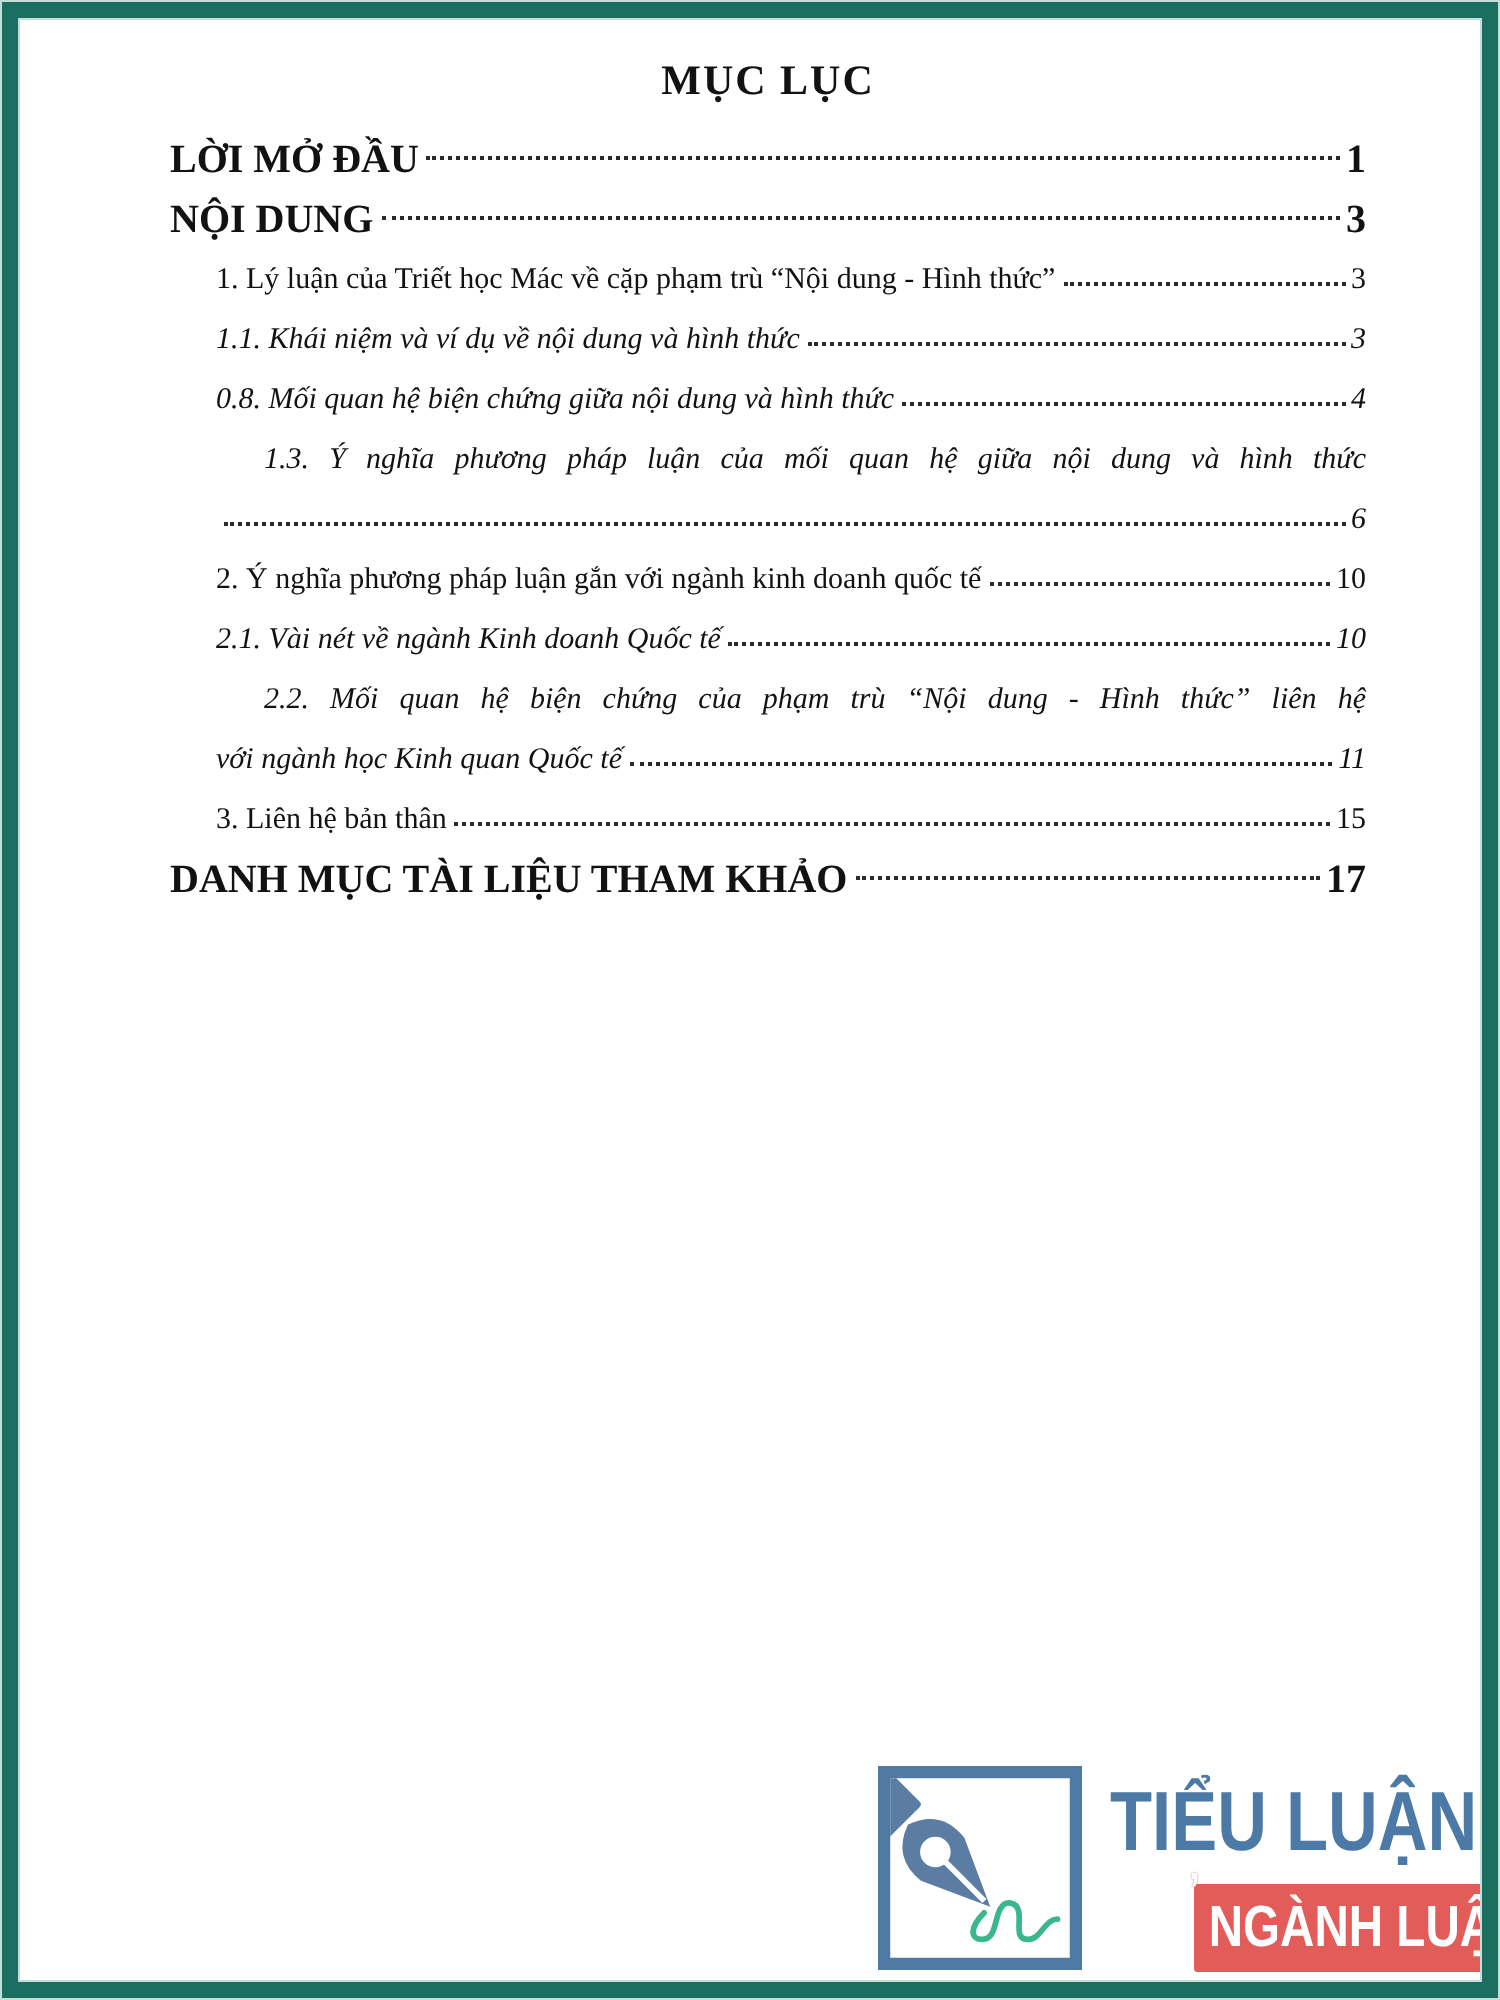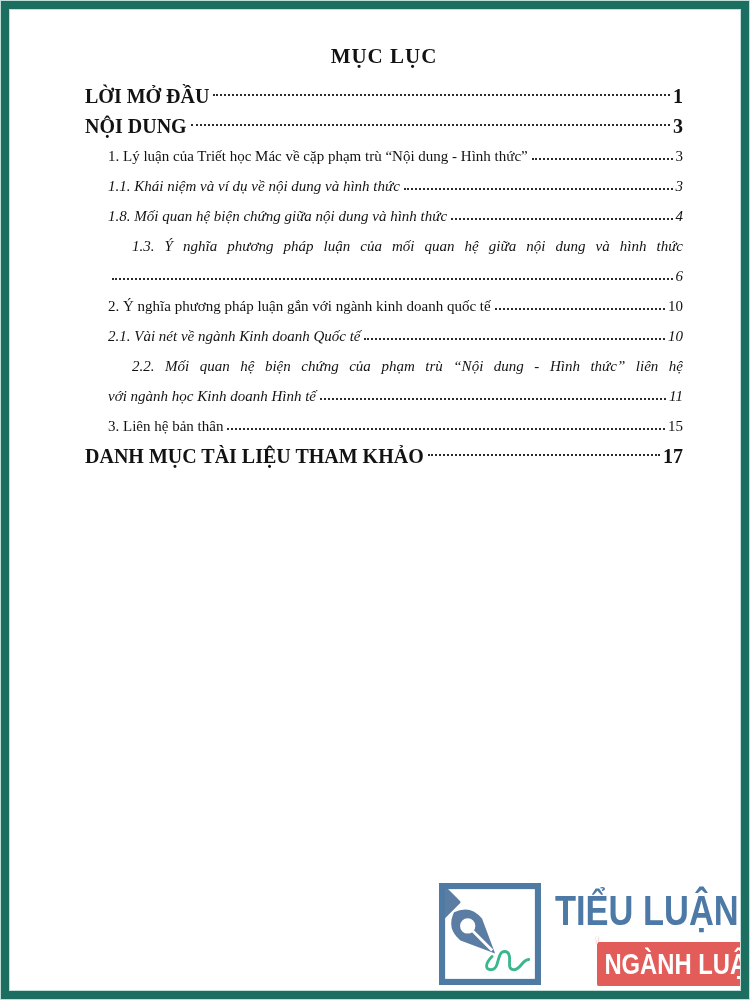--- a/index.html
+++ b/index.html
@@ -9,21 +9,21 @@
     box-sizing:border-box;
   }
   
   .frame{
     position:absolute;inset:1px;border:8px solid #1b6e60;
     box-shadow:0 0 0 1px #c2ded8, inset 0 0 0 1px #c2ded8;
     pointer-events:none;z-index:5;
   }
   .content{
     position:absolute;left:10px;right:10px;top:10px;
-    padding:32px 57px 0 75px; 
+    padding:16px 57px 0 75px; 
   }
   .doc-title{
     text-align:center;font-weight:bold;font-size:21px;line-height:28px;
     letter-spacing:1px;margin-bottom:11px;
   }
   .toc{width:100%;}
   .row{
     display:flex;align-items:baseline;line-height:30px;font-size:15px;
     white-space:nowrap;
   }
@@ -86,21 +86,21 @@
         <span class="label">1. Lý luận của Triết học Mác về cặp phạm trù “Nội dung - Hình thức”</span>
         <span class="dots"></span>
         <span class="page-num">3</span>
       </div>
       <div class="row indent italic">
         <span class="label">1.1. Khái niệm và ví dụ về nội dung và hình thức</span>
         <span class="dots"></span>
         <span class="page-num">3</span>
       </div>
       <div class="row indent italic">
-        <span class="label">1.8. Mối quan hệ biện chứng giữa nội dung và hình thức</span>
+        <span class="label">0.8. Mối quan hệ biện chứng giữa nội dung và hình thức</span>
         <span class="dots"></span>
         <span class="page-num">4</span>
       </div>
       <div class="row indent italic nodots">
         <span class="label">1.3. Ý nghĩa phương pháp luận của mối quan hệ giữa nội dung và hình thức</span>
 
       </div>
       <div class="row indent italic">
         <span class="label"></span>
         <span class="dots"></span>
@@ -114,21 +114,21 @@
       <div class="row indent italic">
         <span class="label">2.1. Vài nét về ngành Kinh doanh Quốc tế</span>
         <span class="dots"></span>
         <span class="page-num">10</span>
       </div>
       <div class="row indent italic nodots">
         <span class="label">2.2. Mối quan hệ biện chứng của phạm trù “Nội dung - Hình thức” liên hệ</span>
 
       </div>
       <div class="row indent italic">
-        <span class="label">với ngành học Kinh doanh Hình tế</span>
+        <span class="label">với ngành học Kinh quan Quốc tế</span>
         <span class="dots"></span>
         <span class="page-num">11</span>
       </div>
       <div class="row indent">
         <span class="label">3. Liên hệ bản thân</span>
         <span class="dots"></span>
         <span class="page-num">15</span>
       </div>
       <div class="row bold">
         <span class="label">DANH MỤC TÀI LIỆU THAM KHẢO</span>

